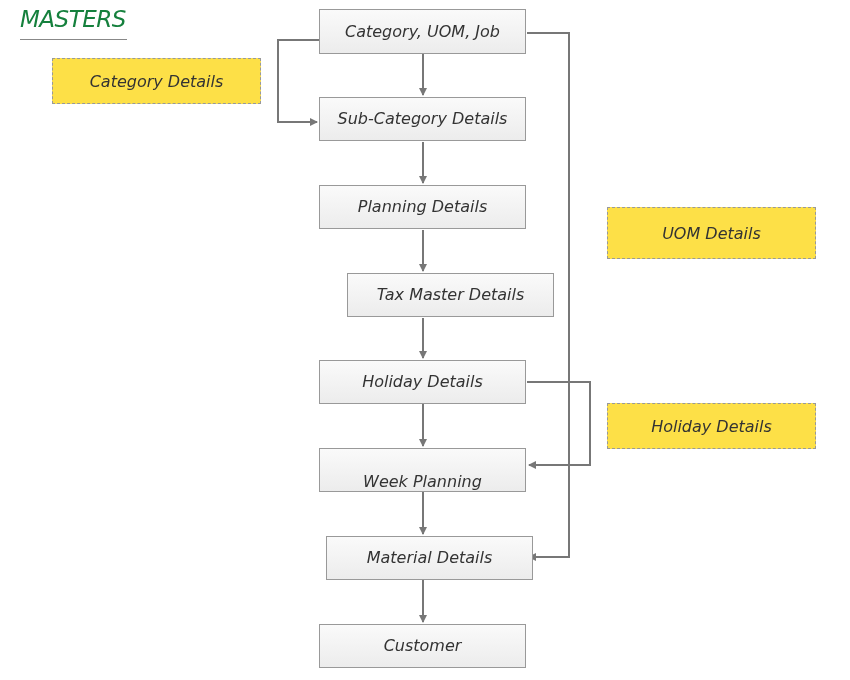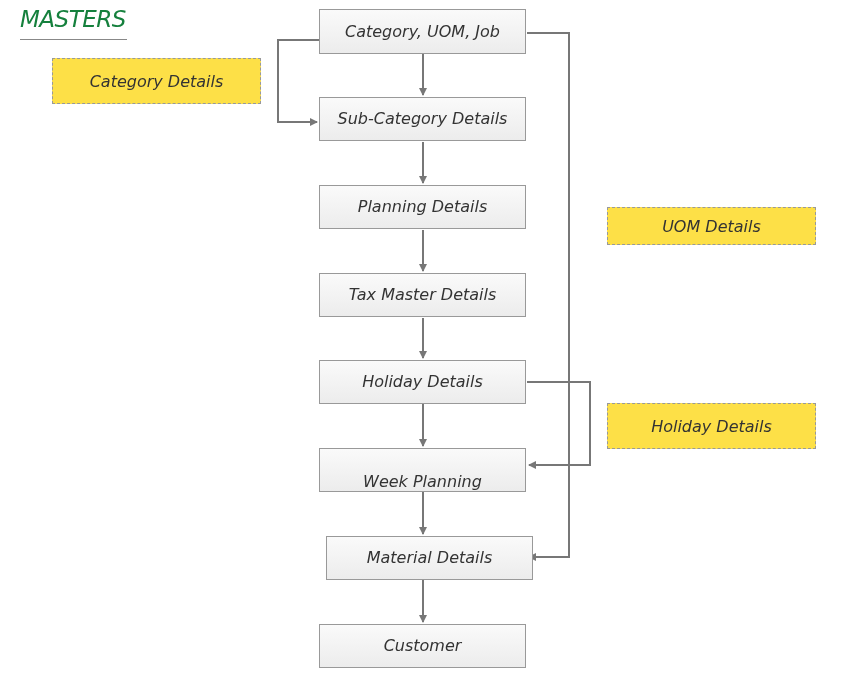--- a/index.html
+++ b/index.html
@@ -37,37 +37,37 @@
     <path d="M423,580 V622" marker-end="url(#arr)"></path>
     <path d="M319,40 H278 V122 H317" marker-end="url(#arr)"></path>
     <path d="M527,33 H569 V557 H529" marker-end="url(#arr)"></path>
     <path d="M527,382 H590 V465 H529" marker-end="url(#arr)"></path>
   </g>
 </svg>
 
 <div class="dash" style="left:52px;top:58px;width:209px;height:46px;">
   <span>Category Details</span>
 </div>
-<div class="dash" style="left:607px;top:207px;width:209px;height:38px;">
+<div class="dash" style="left:607px;top:207px;width:209px;height:52px;">
   <span>UOM Details</span>
 </div>
 <div class="dash" style="left:607px;top:403px;width:209px;height:46px;">
   <span>Holiday Details</span>
 </div>
 
 <div class="box" style="top:9px;height:45px;">
   <span class="sub">Category, UOM, Job</span>
 </div>
 <div class="box" style="top:97px;">
   <span class="main">Sub-Category Details</span>
 </div>
 <div class="box" style="top:185px;">
   <span class="main">Planning Details</span>
 </div>
-<div class="box" style="top:273px;">
+<div class="box" style="top:273px;margin-left:28px;">
   <span class="main">Tax Master Details</span>
 </div>
 <div class="box" style="top:360px;">
   <span class="main">Holiday Details</span>
 </div>
 <div class="box" style="top:448px;justify-content:flex-end;">
   <span class="main">Week Planning</span>
 </div>
 <div class="box" style="top:536px;margin-left:7px;">
   <span class="main">Material Details</span>

